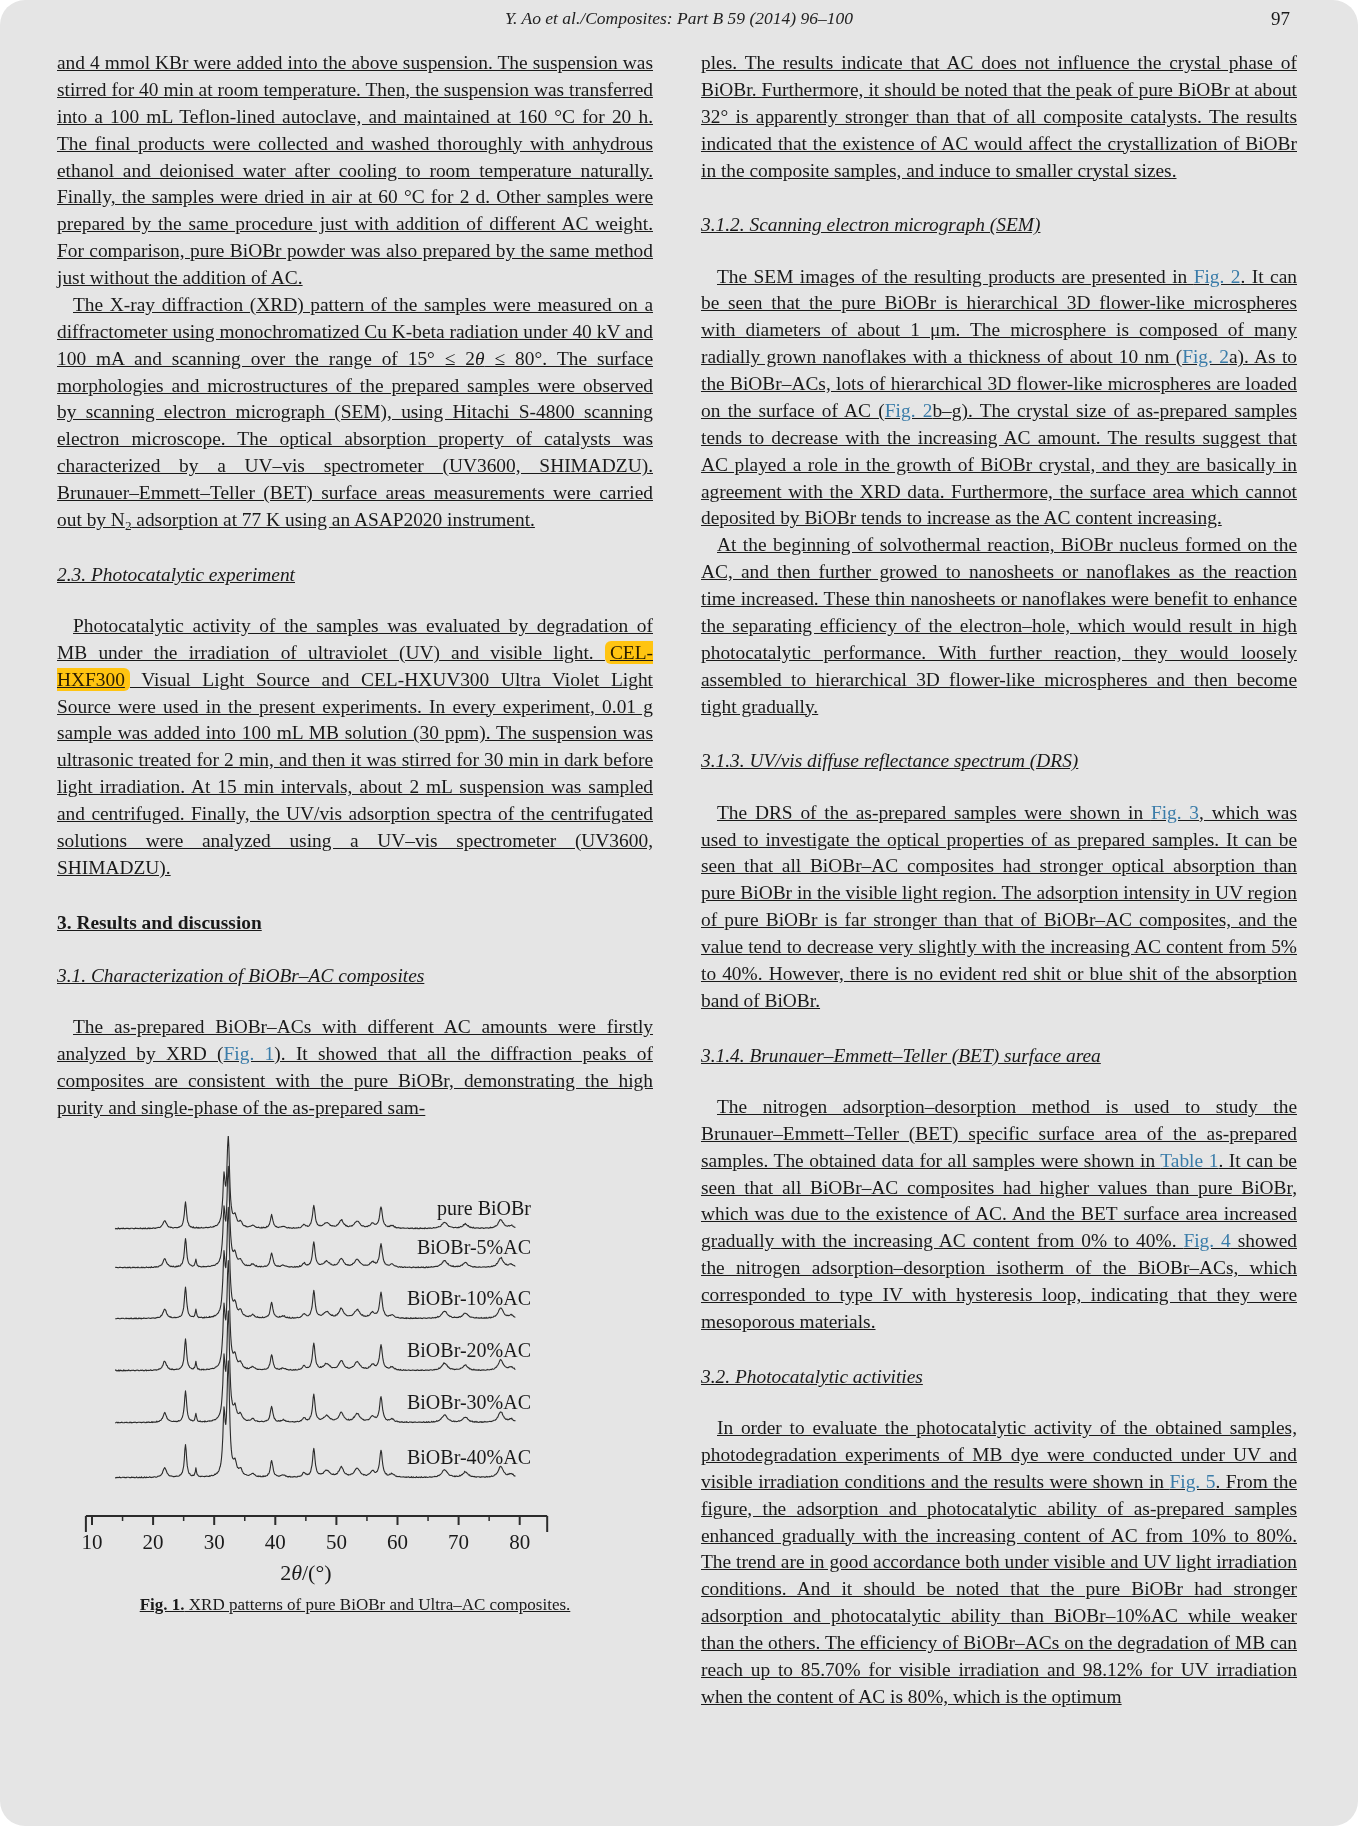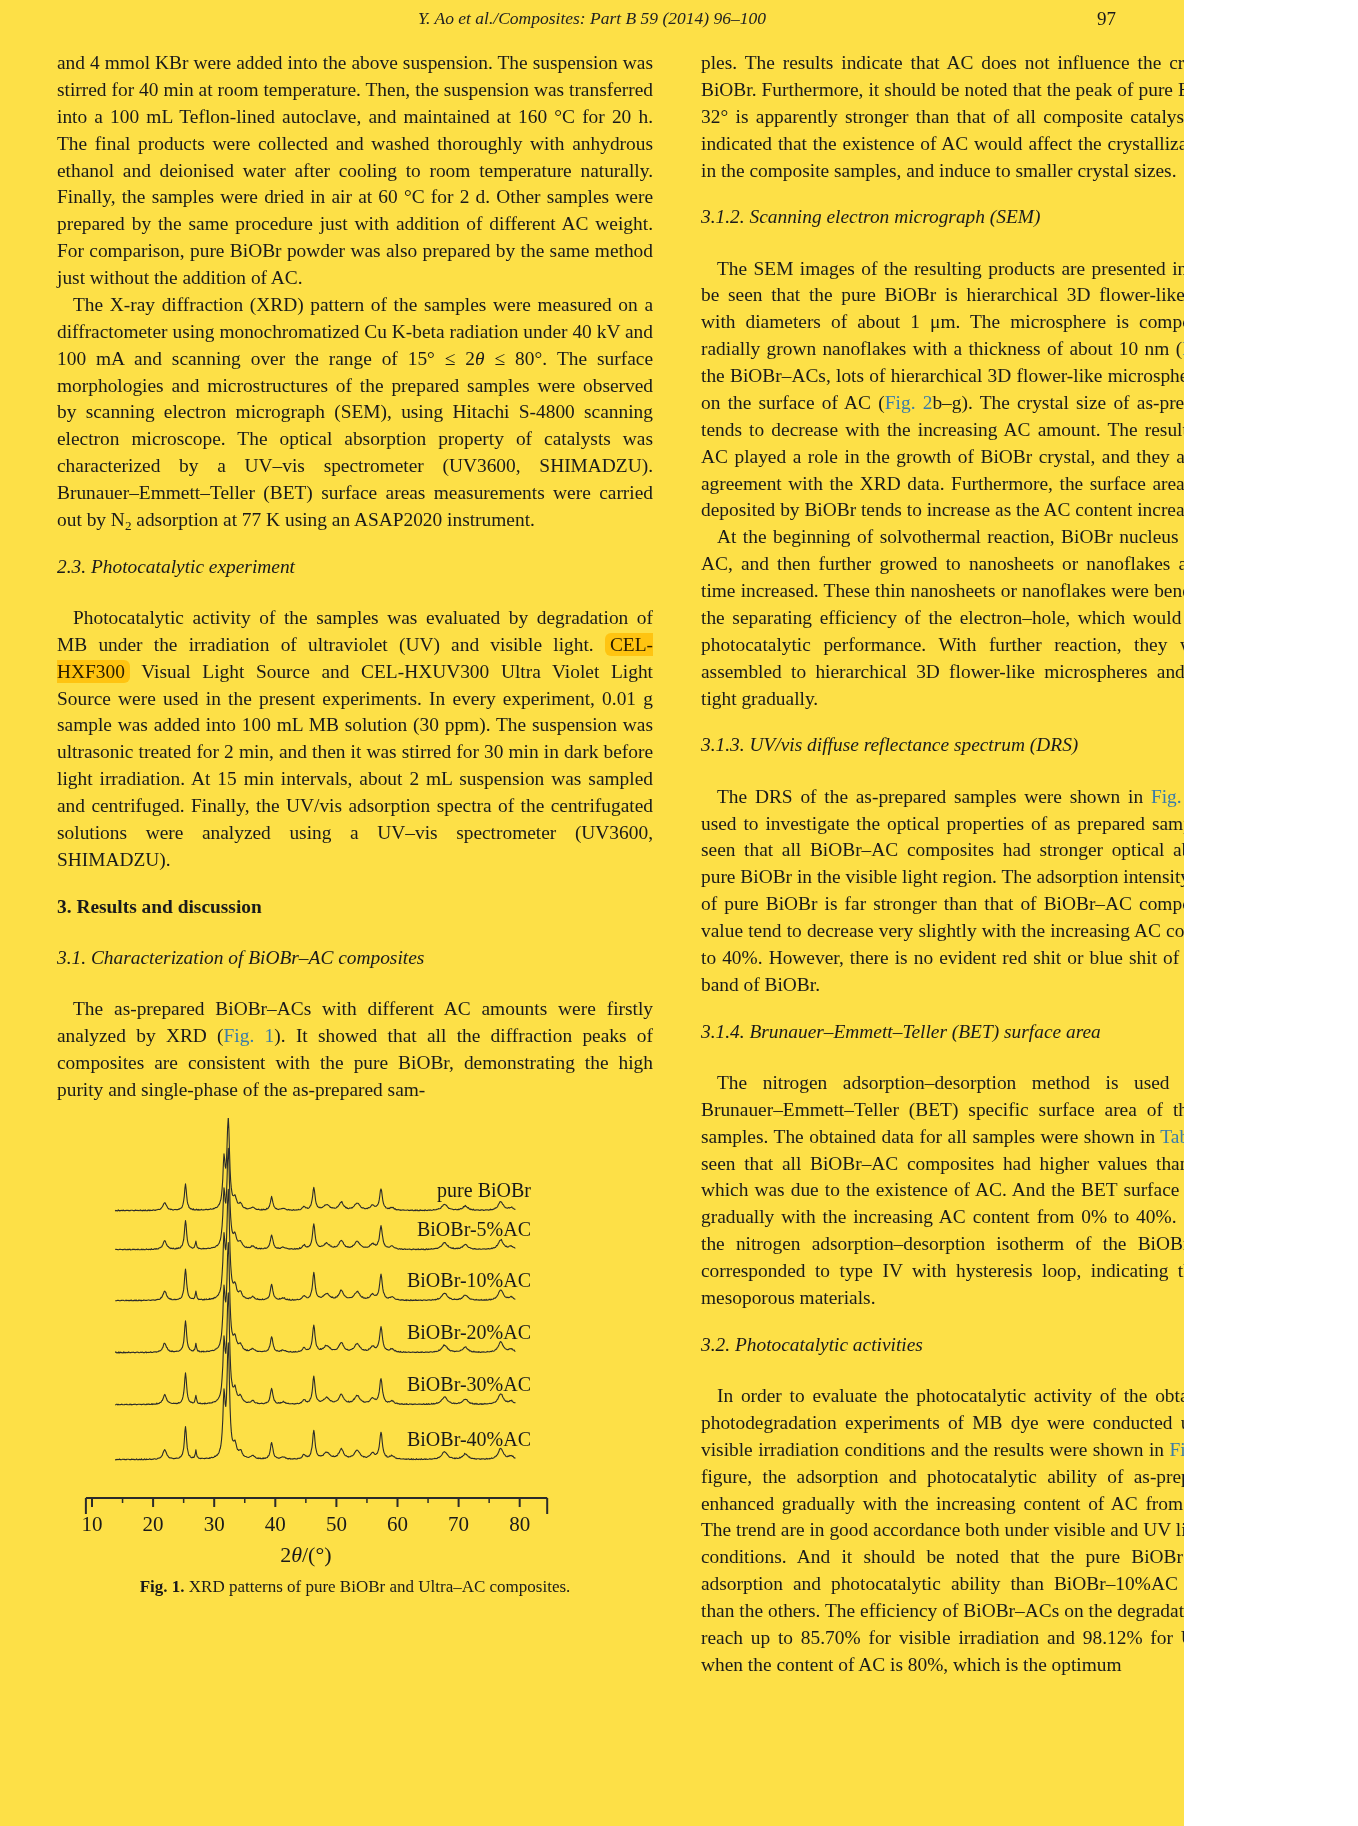--- a/index.html
+++ b/index.html
@@ -1,25 +1,25 @@
 <!DOCTYPE html>
 <html><head>
 <meta charset="utf-8">
 <style>
   html,body{margin:0;padding:0;background:#ffffff;}
-  .page{position:relative;width:1184px;height:1826px;background:#fde047;overflow:hidden;
-        font-family:"Liberation Serif","DejaVu Serif",serif;color:#1a1a1a;}
+  .page{position:relative;width:1358px;height:1826px;background:#e5e5e5;overflow:hidden;
+        font-family:"Liberation Serif","DejaVu Serif",serif;color:#1a1a1a;border-radius:25px;}
   .page-header{position:absolute;top:8px;left:57px;right:57px;height:30px;}
   .running-title{text-align:center;font-style:italic;font-size:17.5px;color:#222;}
   .page-number{position:absolute;right:11px;top:0;font-size:19px;}
   .columns{position:absolute;top:50px;left:57px;display:flex;gap:48px;}
-  .col{width:596px;font-size:19.4px;line-height:1.385;text-align:justify;}
+  .col{width:596px;font-size:19.4px;line-height:1.385;text-align:justify;text-decoration:underline;}
   .col p{margin:0;}
   p.ind{text-indent:16px;}
-  h2,h3{font-size:19.4px;margin:20px 0 26px 0;font-weight:normal;line-height:1.3;}
+  h2,h3{font-size:19.4px;margin:28px 0 26px 0;font-weight:normal;line-height:1.3;}
   h3{font-style:italic;}
   h2.bold{font-weight:bold;}
   .seg-link{color:#3a7ca9;}
   .seg-hl{background:#ffc411;border-radius:6px;padding:1px 5px;color:#2b1d00;}
   .seg-sub{font-size:68%;vertical-align:-4px;line-height:0;}
   .seg-i{font-style:italic;}
   figure{margin:14px 0 0 0;}
   figure svg{display:block;}
   figure svg text{font-family:"Liberation Serif","DejaVu Serif",serif;fill:#1a1a1a;}
   figcaption{text-align:center;font-size:17px;margin-top:2px;}

